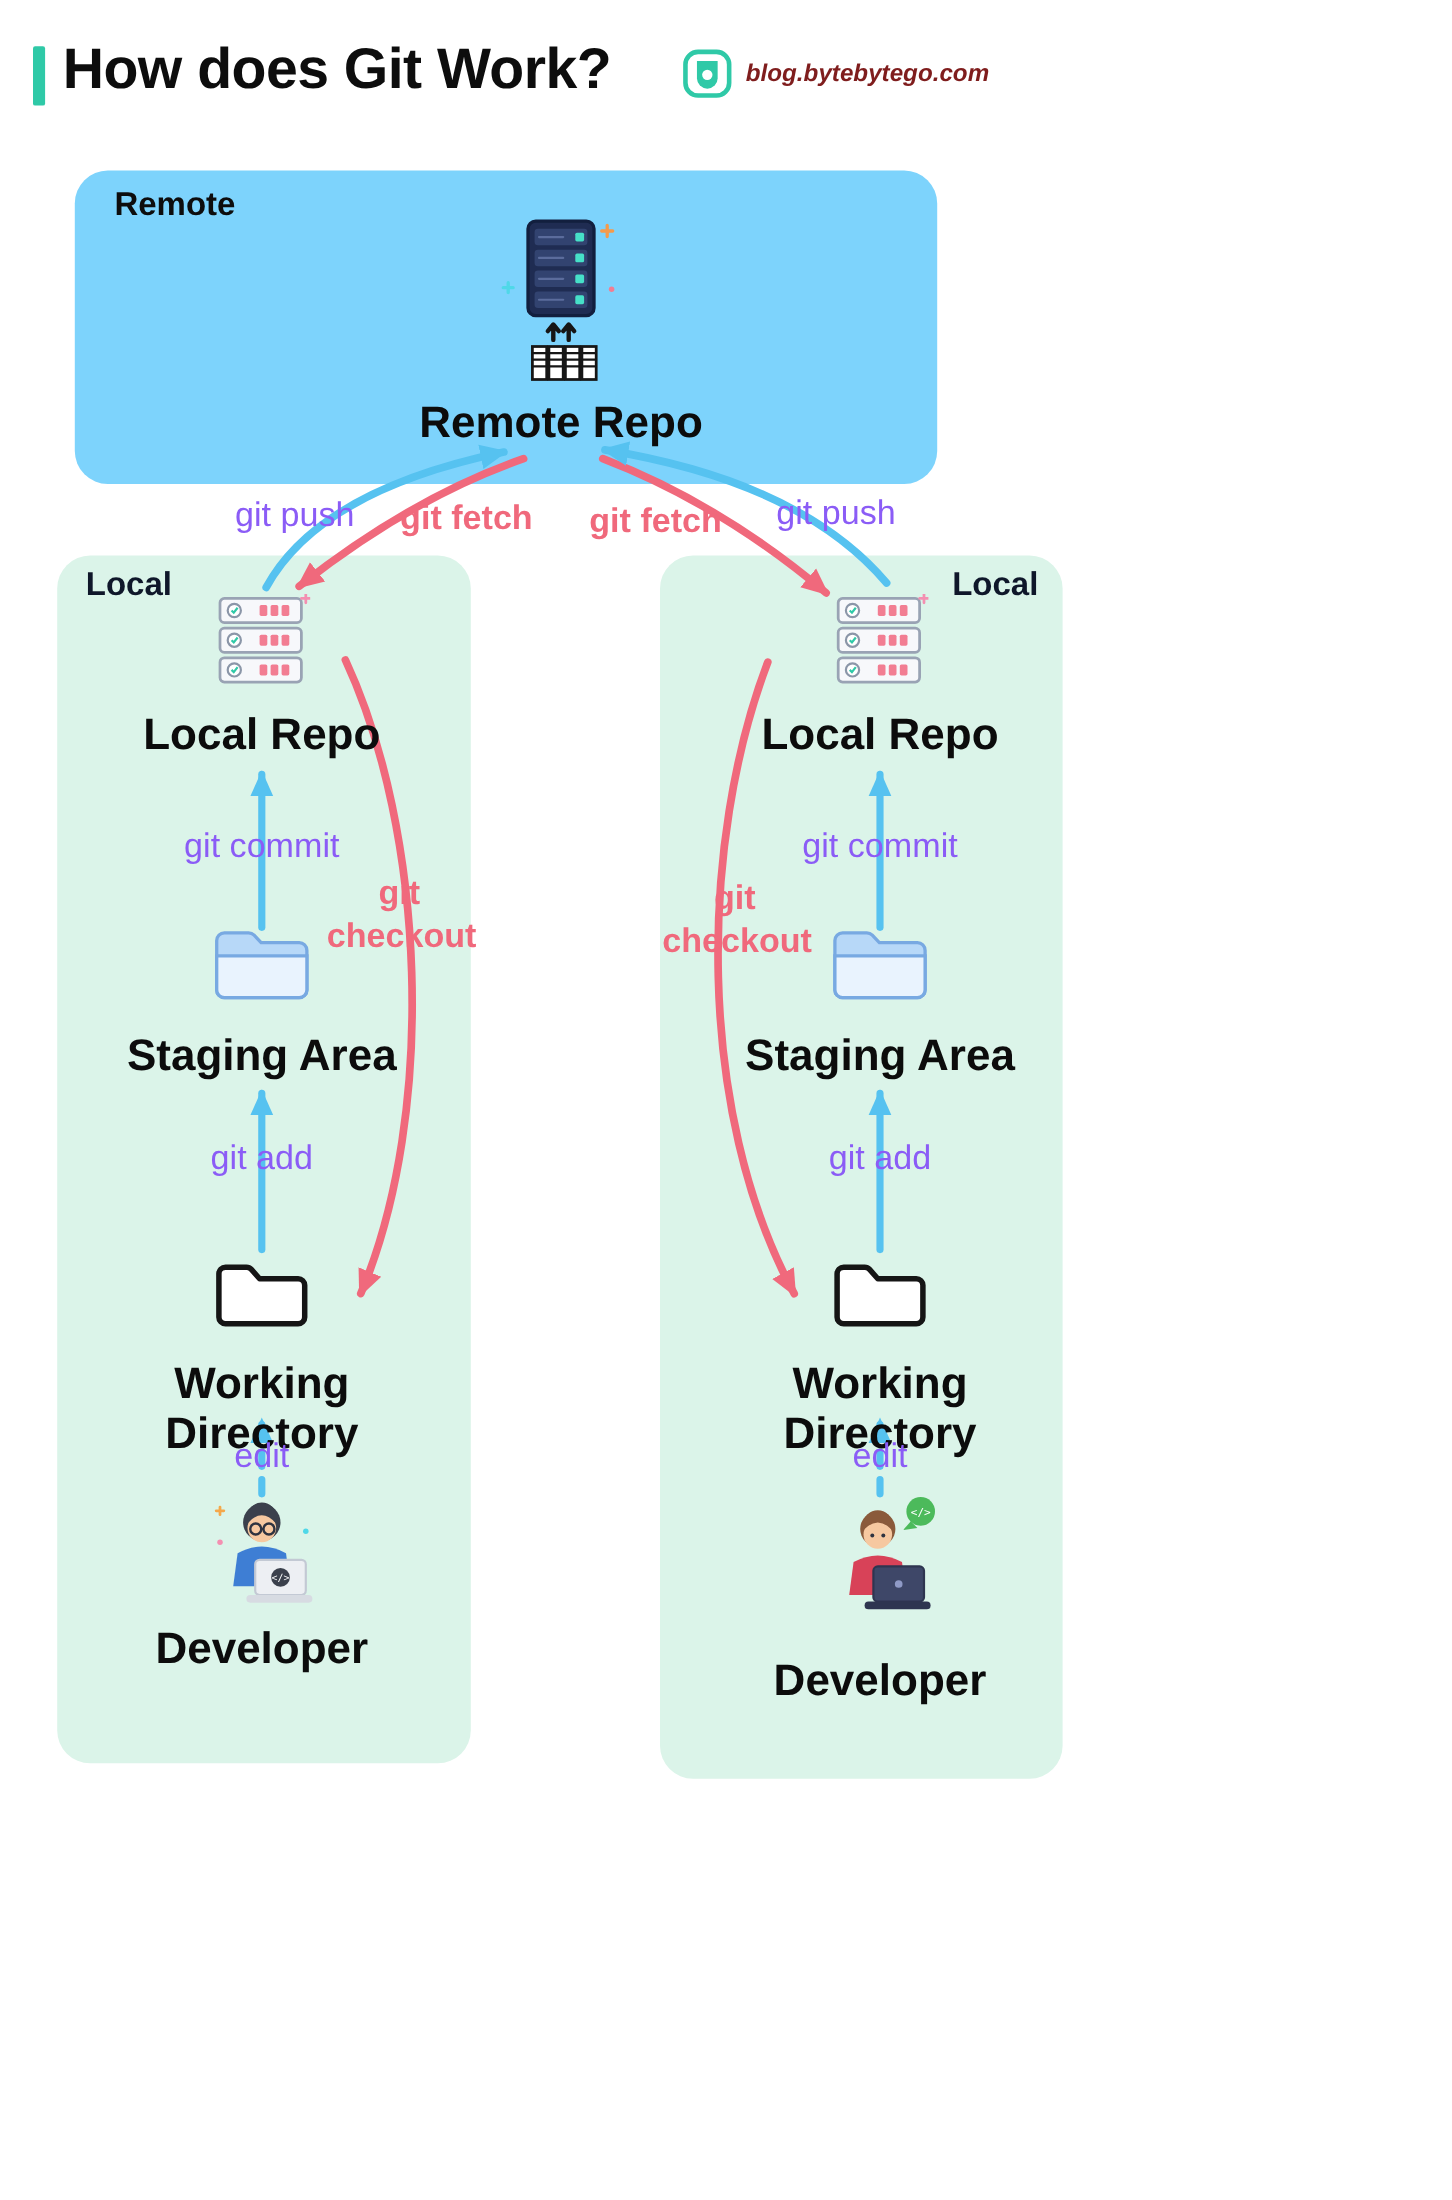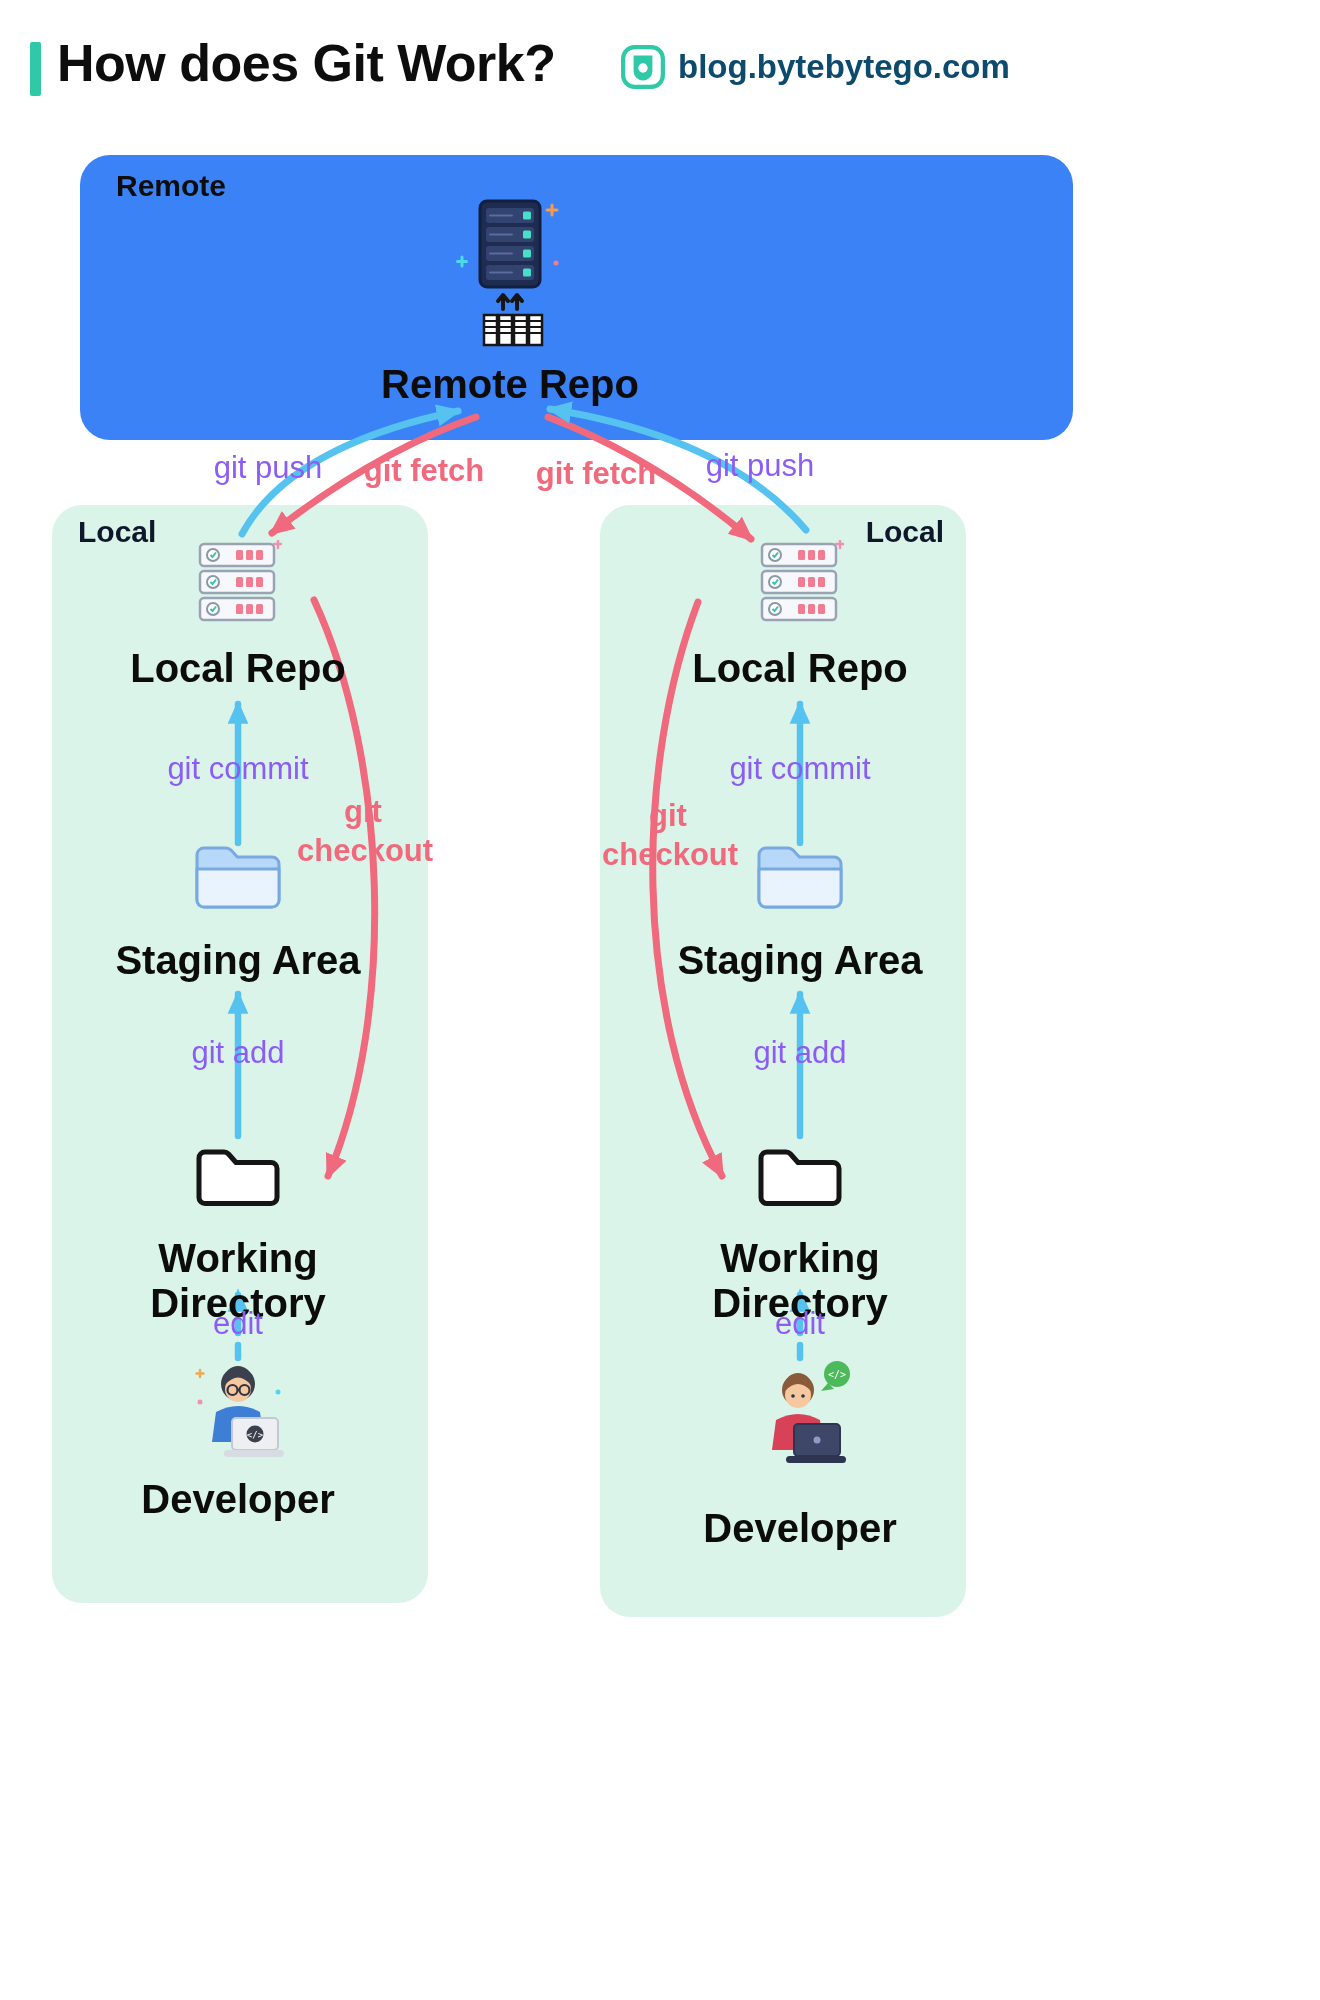--- a/index.html
+++ b/index.html
@@ -3,24 +3,24 @@
 <meta charset="utf-8">
 <style>
   * { margin:0; padding:0; box-sizing:border-box; }
   html,body { background:#ffffff; }
   body { font-family:"Liberation Sans", sans-serif; }
   .page { position:relative; width:1320px; height:2000px; background:#ffffff; overflow:hidden; }
 
   .accent-bar { position:absolute; left:30px; top:42px; width:11px; height:54px; background:#2FC9A7; border-radius:2px; z-index:3; }
   .title { position:absolute; left:57px; top:33px; font-size:52px; font-weight:700; color:#0d0d0d; letter-spacing:-0.5px; z-index:3; }
   .brand { position:absolute; left:620px; top:44px; display:flex; align-items:center; gap:12px; z-index:3; }
-  .site { font-size:33px; font-weight:700; color:#0c4a6e; }
+  .site { font-size:22px; font-weight:700; color:#7f1d1d;font-style:italic; }
 
   .zone { position:absolute; border-radius:30px; z-index:0; }
-  .zone-remote { left:80px; top:155px; width:993px; height:285px; background:#3b82f6; }
+  .zone-remote { left:68px; top:155px; width:784px; height:285px; background:#7dd3fc; }
   .zone-local-left { left:52px; top:505px; width:376px; height:1098px; background:#DBF4E9; }
   .zone-local-right { left:600px; top:505px; width:366px; height:1112px; background:#DBF4E9; }
 
   .zone-label { position:absolute; font-size:30px; font-weight:700; color:#0d0d0d; }
   .zone-label.teal { color:#0f172a; }
 
   .arrows { position:absolute; left:0; top:0; width:1320px; height:2000px; z-index:1; pointer-events:none; }
 
   .icon { position:absolute; z-index:2; }
   .node-label { position:absolute; z-index:2; font-size:40px; font-weight:700; color:#0c0c0c; text-align:center; }

